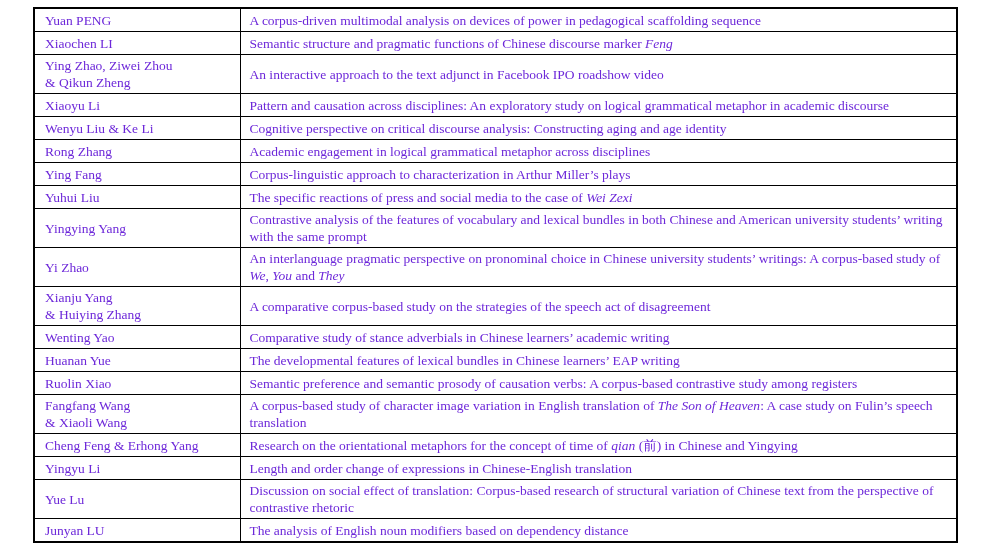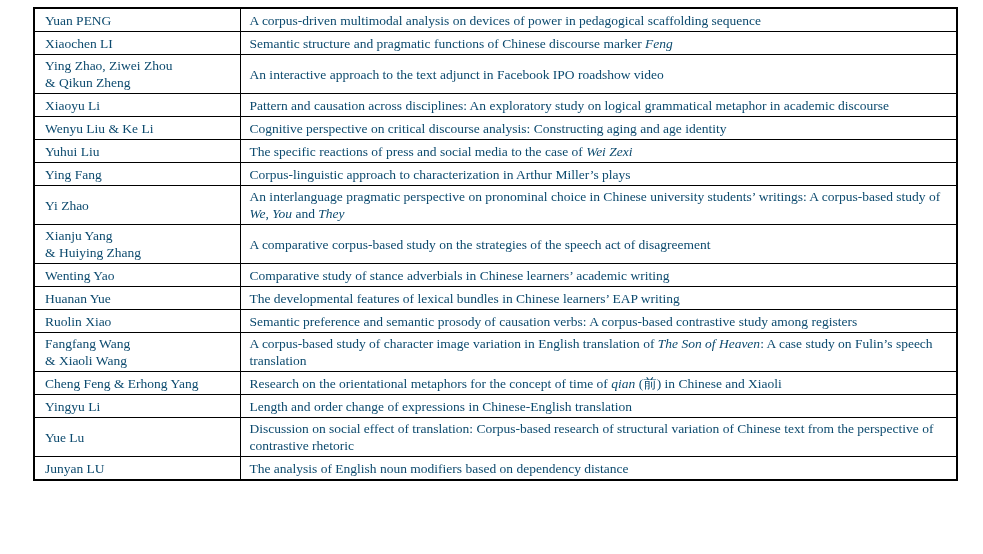--- a/index.html
+++ b/index.html
@@ -26,21 +26,21 @@
     border-collapse: collapse;
     table-layout: fixed;
     border: 2px solid #000000;
   }
   table.program td {
     border: 1px solid #000000;
     font-size: 13.5px;
     line-height: 17px;
     vertical-align: middle;
     padding: 2px 6px 2px 9px;
-    color: #0c4a6e;
+    color: #6d28d9;
     word-wrap: break-word;
   }
   table.program td.author {
     width: 206px;
     padding-left: 10px;
     padding-right: 4px;
   }
   table.program td.title {
     width: 717px;
     border-radius: 6px;
@@ -76,26 +76,34 @@
         </tr>
         <tr class="single">
           <td class="author"><span>Xiaoyu Li</span></td>
           <td class="title"><span>Pattern and causation across disciplines: An exploratory study on logical grammatical metaphor in academic discourse</span></td>
         </tr>
         <tr class="single">
           <td class="author"><span>Wenyu Liu &amp; Ke Li</span></td>
           <td class="title"><span>Cognitive perspective on critical discourse analysis: Constructing aging and age identity</span></td>
         </tr>
         <tr class="single">
+          <td class="author"><span>Rong Zhang</span></td>
+          <td class="title"><span>Academic engagement in logical grammatical metaphor across disciplines</span></td>
+        </tr>
+        <tr class="single">
+          <td class="author"><span>Ying Fang</span></td>
+          <td class="title"><span>Corpus-linguistic approach to characterization in Arthur Miller’s plays</span></td>
+        </tr>
+        <tr class="single">
           <td class="author"><span>Yuhui Liu</span></td>
           <td class="title"><span>The specific reactions of press and social media to the case of </span><i>Wei Zexi</i></td>
         </tr>
         <tr class="single">
-          <td class="author"><span>Ying Fang</span></td>
-          <td class="title"><span>Corpus-linguistic approach to characterization in Arthur Miller’s plays</span></td>
+          <td class="author"><span>Yingying Yang</span></td>
+          <td class="title"><span>Contrastive analysis of the features of vocabulary and lexical bundles in both Chinese and American university students’ writing with the same prompt</span></td>
         </tr>
         <tr class="single">
           <td class="author"><span>Yi Zhao</span></td>
           <td class="title"><span>An interlanguage pragmatic perspective on pronominal choice in Chinese university students’ writings: A corpus-based study of </span><i>We</i><span>, </span><i>You</i><span> and </span><i>They</i></td>
         </tr>
         <tr class="multi">
           <td class="author"><span>Xianju Yang</span><br><span>&amp; Huiying Zhang</span></td>
           <td class="title"><span>A comparative corpus-based study on the strategies of the speech act of disagreement</span></td>
         </tr>
         <tr class="single">
@@ -109,21 +117,21 @@
         <tr class="single">
           <td class="author"><span>Ruolin Xiao</span></td>
           <td class="title"><span>Semantic preference and semantic prosody of causation verbs: A corpus-based contrastive study among registers</span></td>
         </tr>
         <tr class="multi">
           <td class="author"><span>Fangfang Wang</span><br><span>&amp; Xiaoli Wang</span></td>
           <td class="title"><span>A corpus-based study of character image variation in English translation of </span><i>The Son of Heaven</i><span>: A case study on Fulin’s speech translation</span></td>
         </tr>
         <tr class="single">
           <td class="author"><span>Cheng Feng &amp; Erhong Yang</span></td>
-          <td class="title"><span>Research on the orientational metaphors for the concept of time of </span><i>qian</i><span> (前) in Chinese and Xiaoli</span></td>
+          <td class="title"><span>Research on the orientational metaphors for the concept of time of </span><i>qian</i><span> (前) in Chinese and Yingying</span></td>
         </tr>
         <tr class="single">
           <td class="author"><span>Yingyu Li</span></td>
           <td class="title"><span>Length and order change of expressions in Chinese-English translation</span></td>
         </tr>
         <tr class="single">
           <td class="author"><span>Yue Lu</span></td>
           <td class="title"><span>Discussion on social effect of translation: Corpus-based research of structural variation of Chinese text from the perspective of contrastive rhetoric</span></td>
         </tr>
         <tr class="single">

